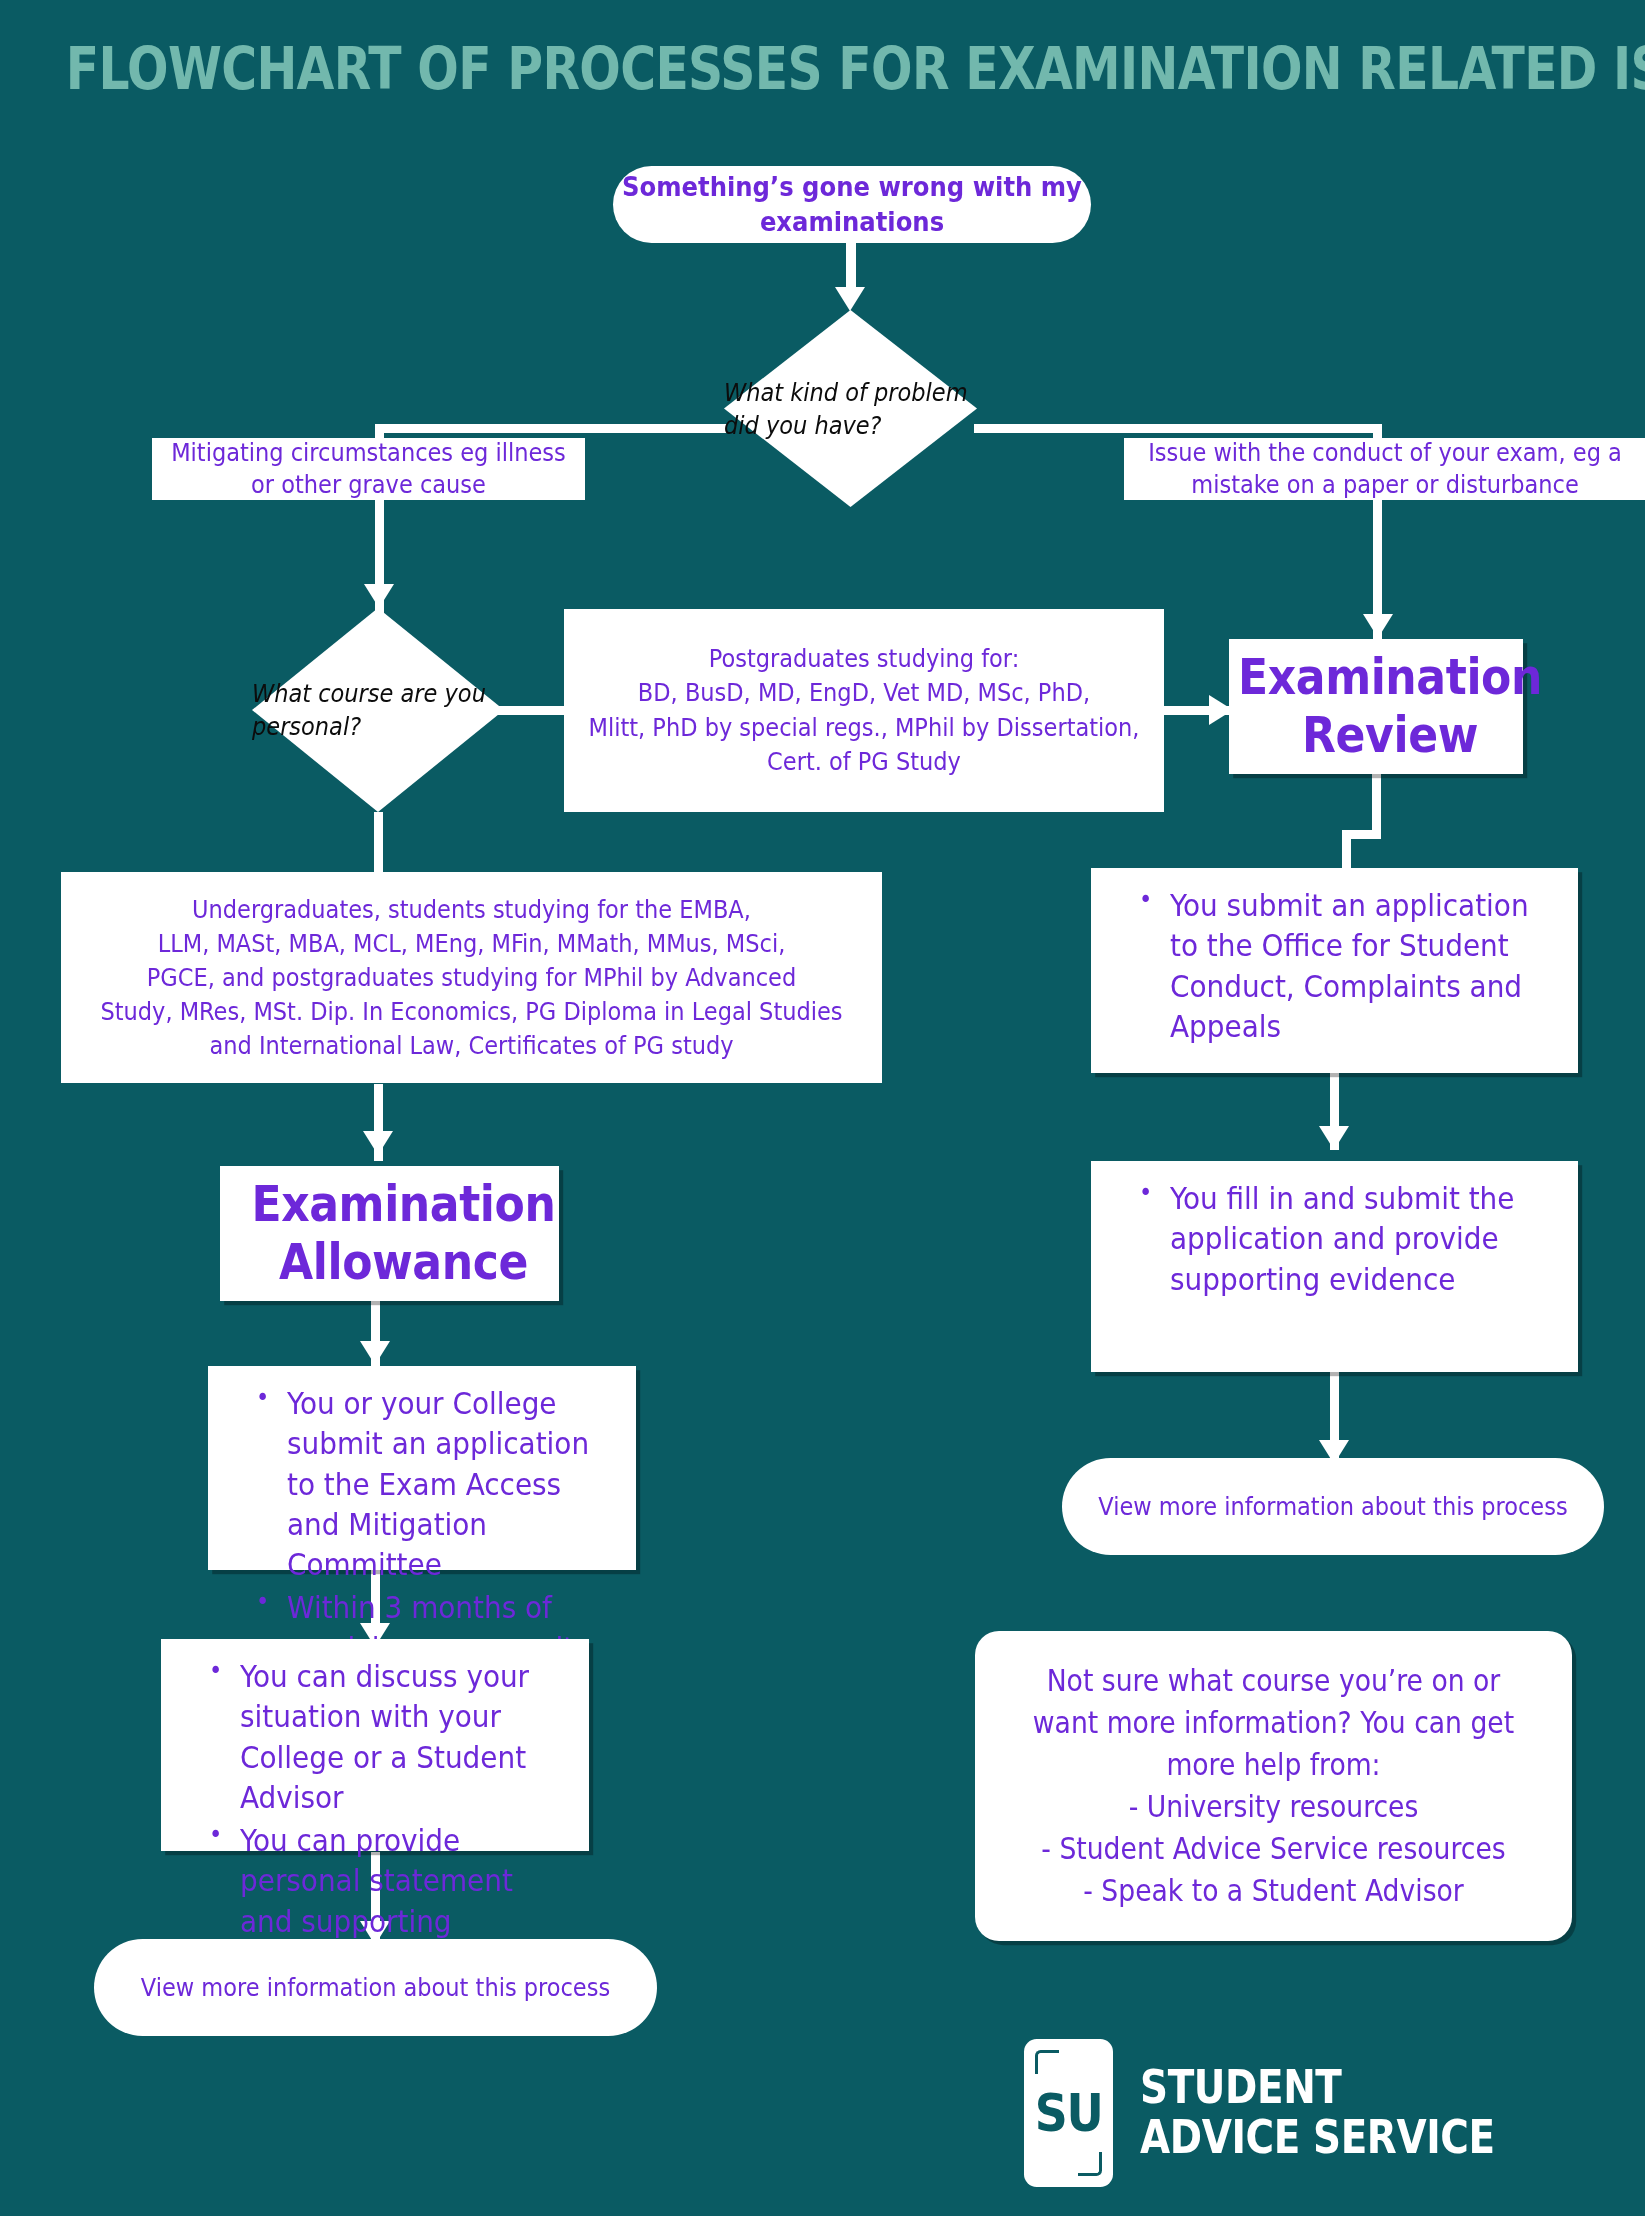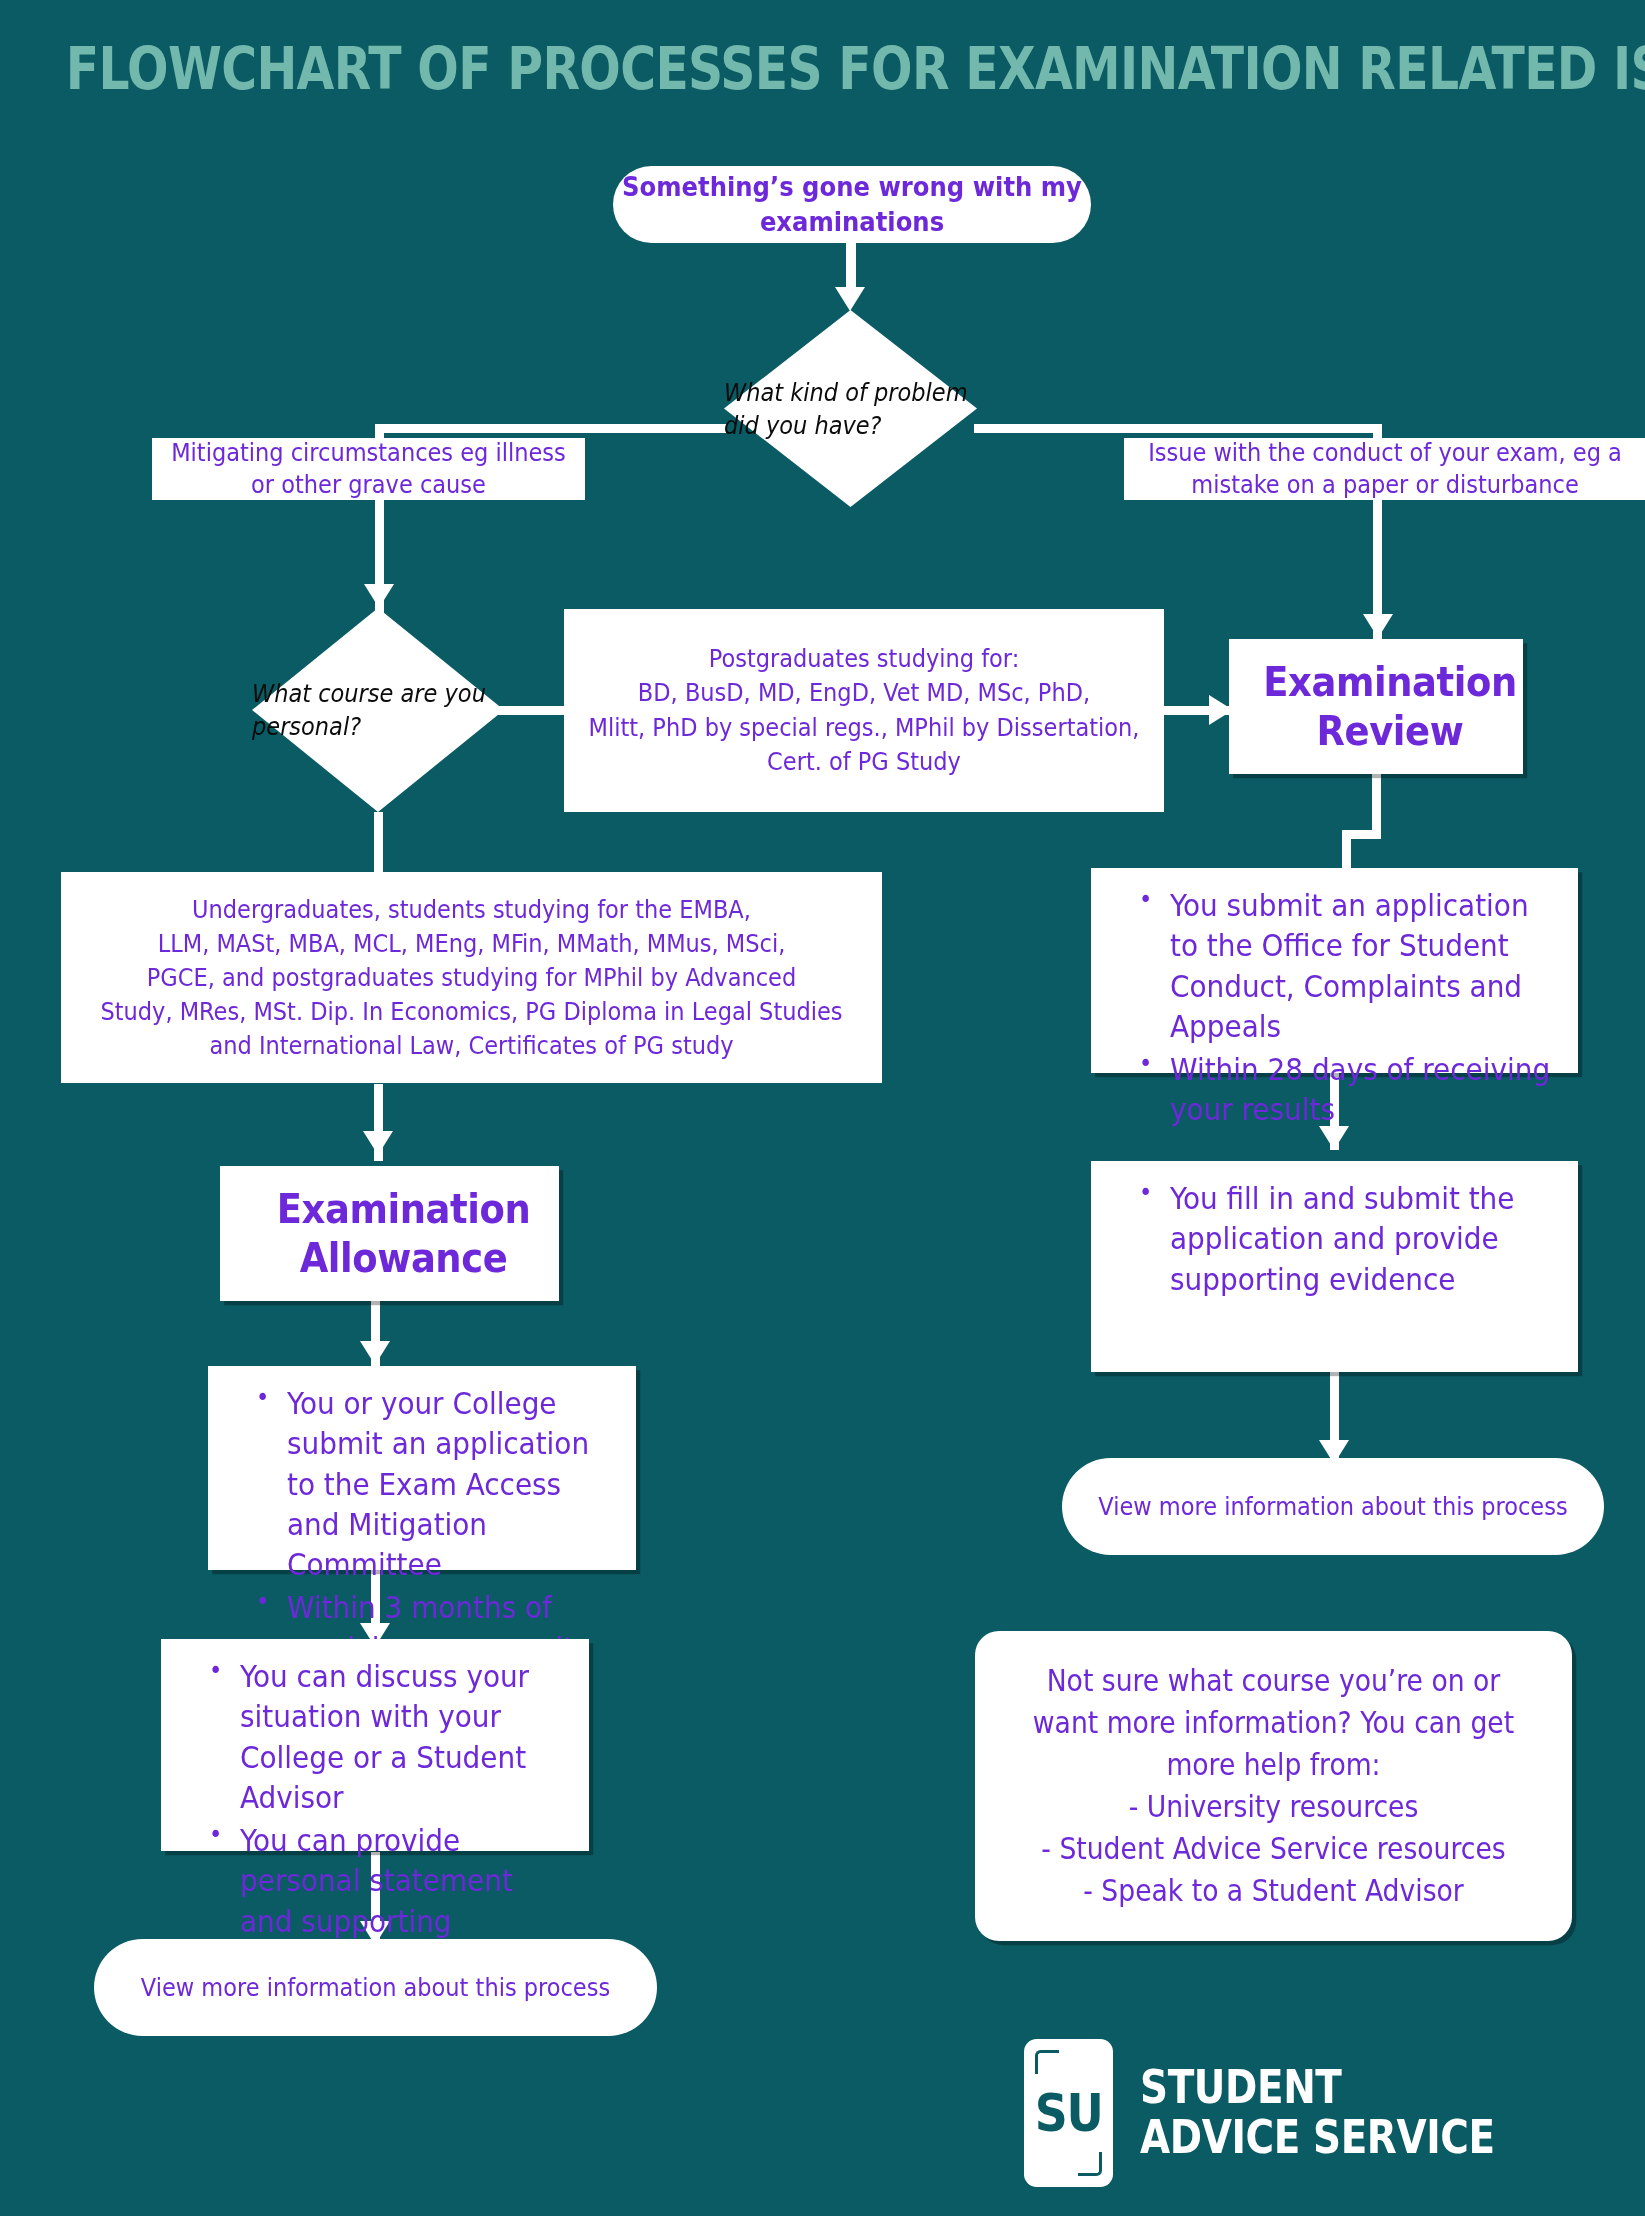--- a/index.html
+++ b/index.html
@@ -51,21 +51,21 @@
 
   .rounded {
     border-radius: 49px;
   }
   .rounded-soft {
     border-radius: 24px;
   }
 
   .bold-title {
     font-weight: bold;
-    font-size: 41px;
+    font-size: 49px;
     line-height: 1.18;
     letter-spacing: -0.4px;
     padding-left: 28px;
   }
 
   .body-txt { font-size: 25px; }
 
   
   .bullets {
     display: block;
@@ -260,21 +260,20 @@
     <span>Undergraduates, students studying for the EMBA,</span>
     <span>LLM, MASt, MBA, MCL, MEng, MFin, MMath, MMus, MSci,</span>
     <span>PGCE, and postgraduates studying for MPhil by Advanced</span>
     <span>Study, MRes, MSt. Dip. In Economics, PG Diploma in Legal Studies</span>
     <span>and International Law, Certificates of PG study</span>
   </div>
 
   <div class="node shadowed bullets" style="left:1091px; top:868px; width:487px; height:205px;">
     <ul>
       <li>You submit an application to the Office for Student Conduct, Complaints and Appeals</li>
-      <li>Within 28 days of receiving your results</li>
     </ul>
   </div>
 
   <div class="conn" style="left:1330px; top:1073px; width:9.1px; height:77px;"></div>
   <div class="arrowhead arrow-down" style="left:1319px; top:1126px;"></div>
 
   <div class="conn" style="left:374px; top:1084px; width:9.1px; height:77px;"></div>
   <div class="arrowhead arrow-down" style="left:363px; top:1131px;"></div>
 
   <div class="node shadowed bold-title" style="left:220px; top:1166px; width:339px; height:135px;">

